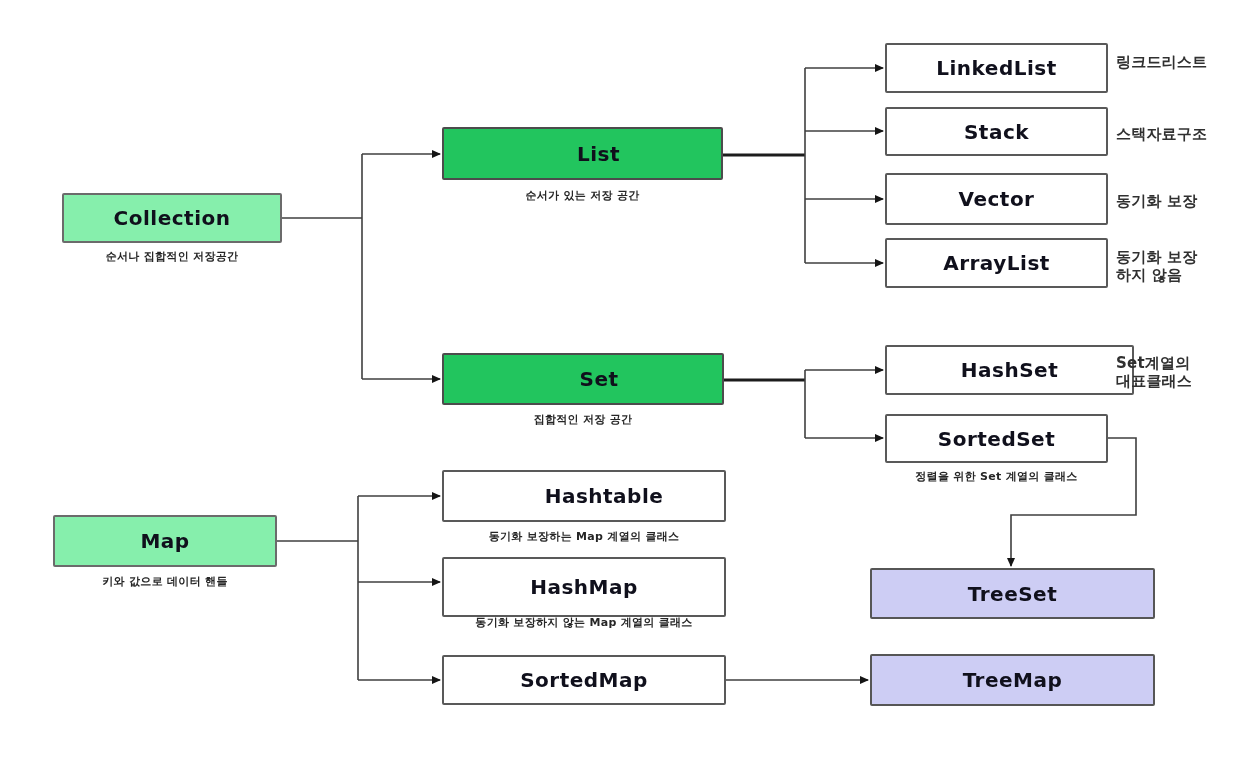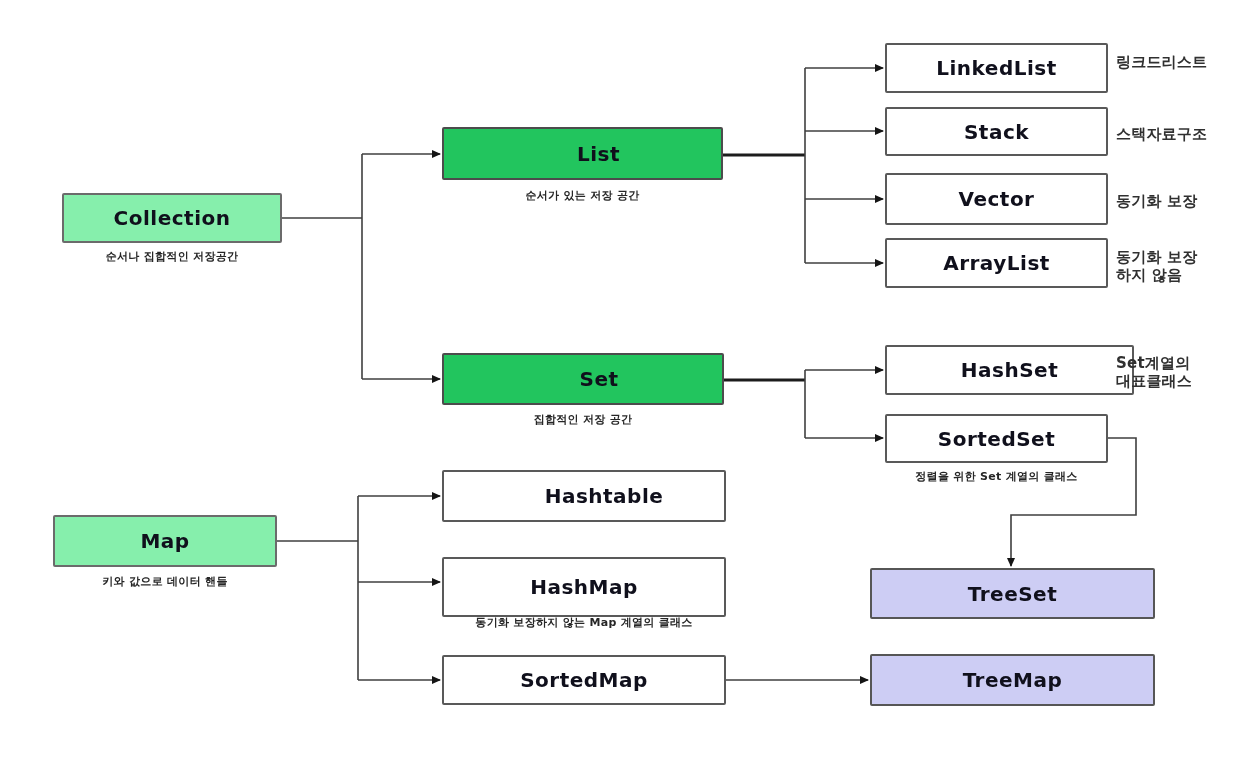--- a/index.html
+++ b/index.html
@@ -121,20 +121,21 @@
   <div class="caption" style="left:855px;top:469px;width:283px;">정렬을 위한 Set 계열의 클래스</div>
 
   <div class="node gray" style="left:53px;top:515px;width:224px;height:52px;">
     <span class="lbl">Map</span>
   </div>
   <div class="caption" style="left:53px;top:574px;width:224px;">키와 값으로 데이터 핸들</div>
 
   <div class="node white" style="left:442px;top:470px;width:284px;height:52px;padding-left:40px;">
     <span class="lbl">Hashtable</span>
   </div>
+  <div class="caption" style="left:442px;top:529px;width:284px;">동기화 보장하는 Map 계열의 클래스</div>
 
   <div class="node white" style="left:442px;top:557px;width:284px;height:60px;">
     <span class="lbl">HashMap</span>
   </div>
   <div class="caption" style="left:442px;top:615px;width:284px;">동기화 보장하지 않는 Map 계열의 클래스</div>
 
   <div class="node white" style="left:442px;top:655px;width:284px;height:50px;">
     <span class="lbl">SortedMap</span>
   </div>
 

